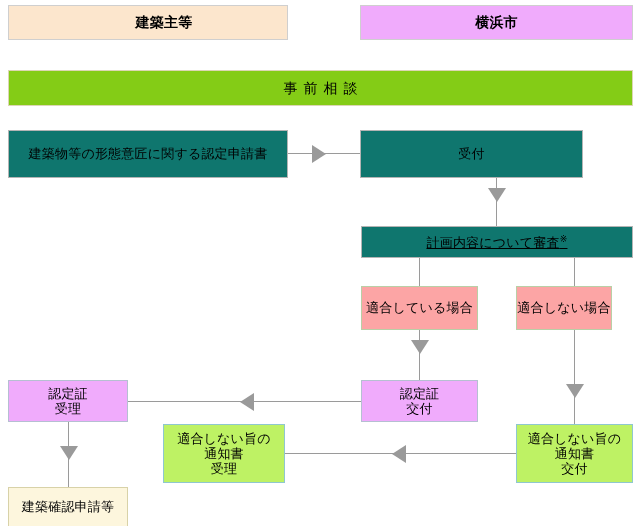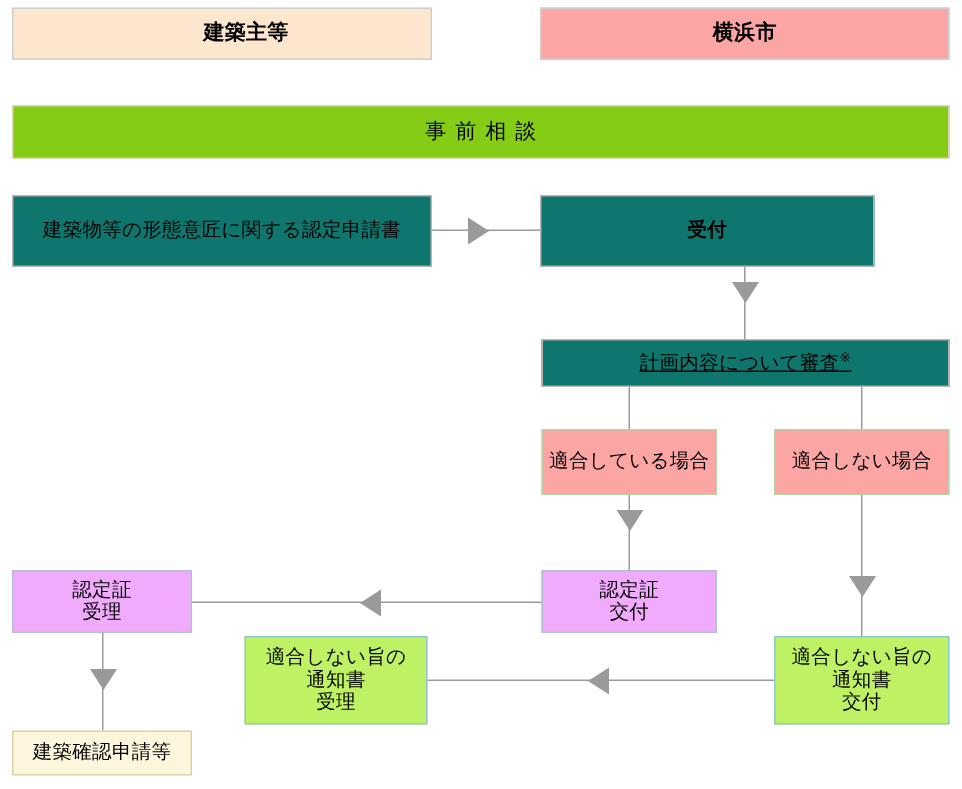--- a/index.html
+++ b/index.html
@@ -25,21 +25,21 @@
     display: flex;
     align-items: center;
     justify-content: center;
     text-align: center;
     font-size: 13px;
     line-height: 1.18;
     white-space: pre-line;
     letter-spacing: 0.2px;
   }
   .box-peach   { background: #fce6cd; border-color: #cfcfcf; font-weight: bold; font-size: 14px; }
-  .box-lavender{ background: #fca5a5; border-color: #cfcfcf; font-weight: bold; font-size: 14px; }
+  .box-lavender{ background: #f0abfc; border-color: #cfcfcf; font-weight: bold; font-size: 14px; }
   .box-pre     { background: #84cc16; border-color: #dcd6b4; font-size: 14px; letter-spacing: 6px; text-indent: 6px; }
   .box-white   { background: #0f766e; border-color: #b4b4b4; }
   .box-green   { background: #fca5a5; border-color: #b9cfa6; }
   .box-blue    { background: #f0abfc; border-color: #b6bfd2; }
   .box-cyan    { background: #bef264; border-color: #8fc7cf; }
   .box-yellow  { background: #fdf6dd; border-color: #d8d2a8; }
 
   .line-h, .line-v {
     position: absolute;
     background: #9a9a9a;
@@ -78,39 +78,39 @@
     <span>事前相談</span>
   </div>
 
   <div class="box box-white" style="left:8px; top:130px; width:280px; height:48px;">
     <span>建築物等の形態意匠に関する認定申請書</span>
   </div>
 
   <div class="line-h" style="left:288px; top:153px; width:72px;"></div>
   <div class="tri tri-right" style="left:312px; top:145px;"></div>
 
-  <div class="box box-white" style="left:360px; top:130px; width:223px; height:48px;font-weight:bold;">
+  <div class="box box-white" style="left:360px; top:130px; width:223px; height:48px;">
     <span>受付</span>
   </div>
 
   <div class="line-v" style="left:496px; top:178px; height:48px;"></div>
   <div class="tri tri-down" style="left:488px; top:188px;"></div>
 
   <div class="box box-white" style="left:361px; top:226px; width:272px; height:32px;text-decoration:underline;">
     <span><span>計画内容について審査</span><span class="sup">※</span></span>
   </div>
 
   <div class="line-v" style="left:419px; top:258px; height:28px;"></div>
   <div class="line-v" style="left:574px; top:258px; height:28px;"></div>
 
   <div class="box box-green" style="left:361px; top:286px; width:117px; height:44px;">
     <span>適合している場合</span>
   </div>
 
-  <div class="box box-green" style="left:516px; top:286px; width:117px; height:44px;">
+  <div class="box box-green" style="left:516px; top:286px; width:96px; height:44px;">
     <span>適合しない場合</span>
   </div>
 
   <div class="line-v" style="left:419px; top:330px; height:50px;"></div>
   <div class="tri tri-down" style="left:411px; top:340px;"></div>
 
   <div class="line-v" style="left:574px; top:330px; height:94px;"></div>
   <div class="tri tri-down" style="left:566px; top:384px;"></div>
 
   <div class="box box-blue" style="left:361px; top:380px; width:117px; height:42px;">
@@ -137,17 +137,17 @@
 
   <div class="box box-cyan" style="left:163px; top:424px; width:122px; height:59px;">
     <span>適合しない旨の
 通知書
 受理</span>
   </div>
 
   <div class="line-v" style="left:68px; top:422px; height:65px;"></div>
   <div class="tri tri-down" style="left:60px; top:446px;"></div>
 
-  <div class="box box-yellow" style="left:8px; top:487px; width:120px; height:30px;justify-content:center;">
+  <div class="box box-yellow" style="left:8px; top:487px; width:120px; height:40px;justify-content:center;">
     <span>建築確認申請等</span>
   </div>
 
 </div>
 
 </body></html>

